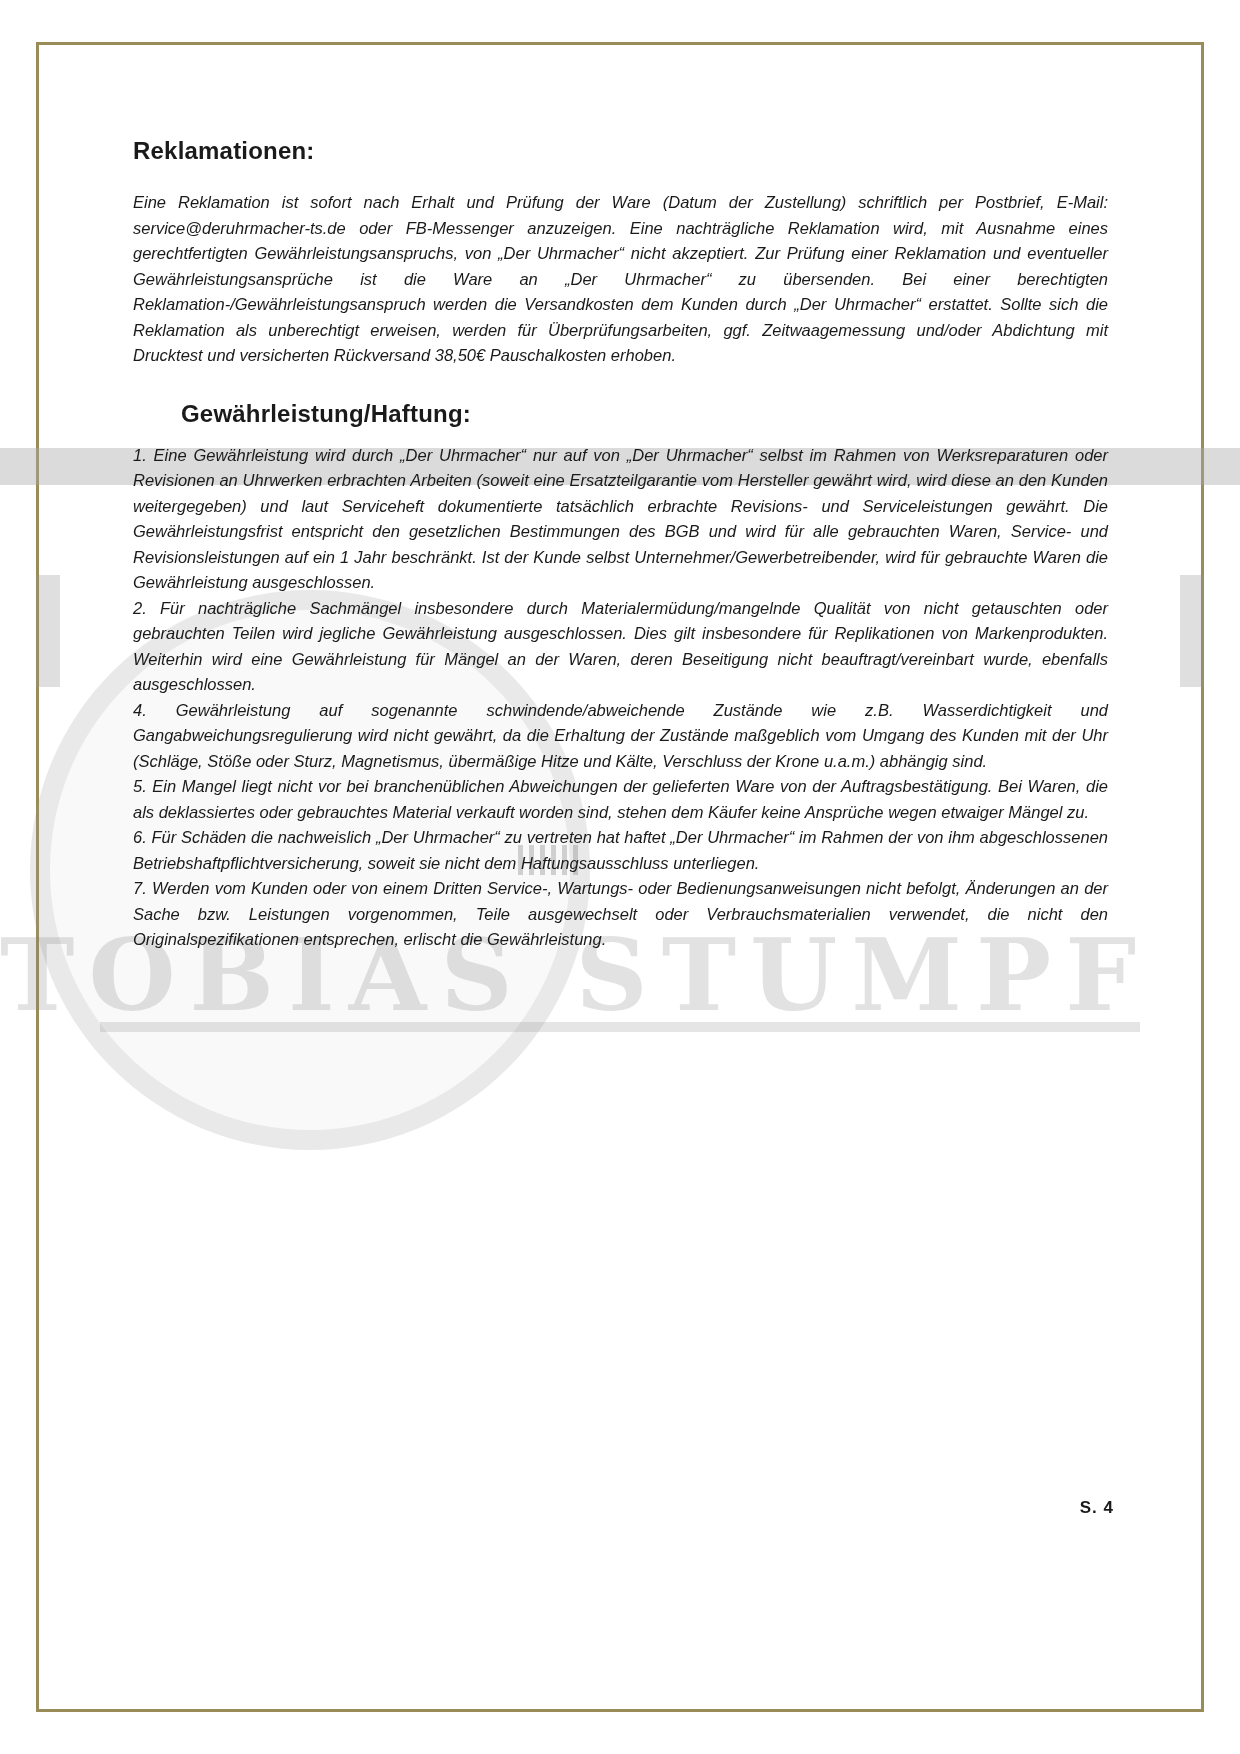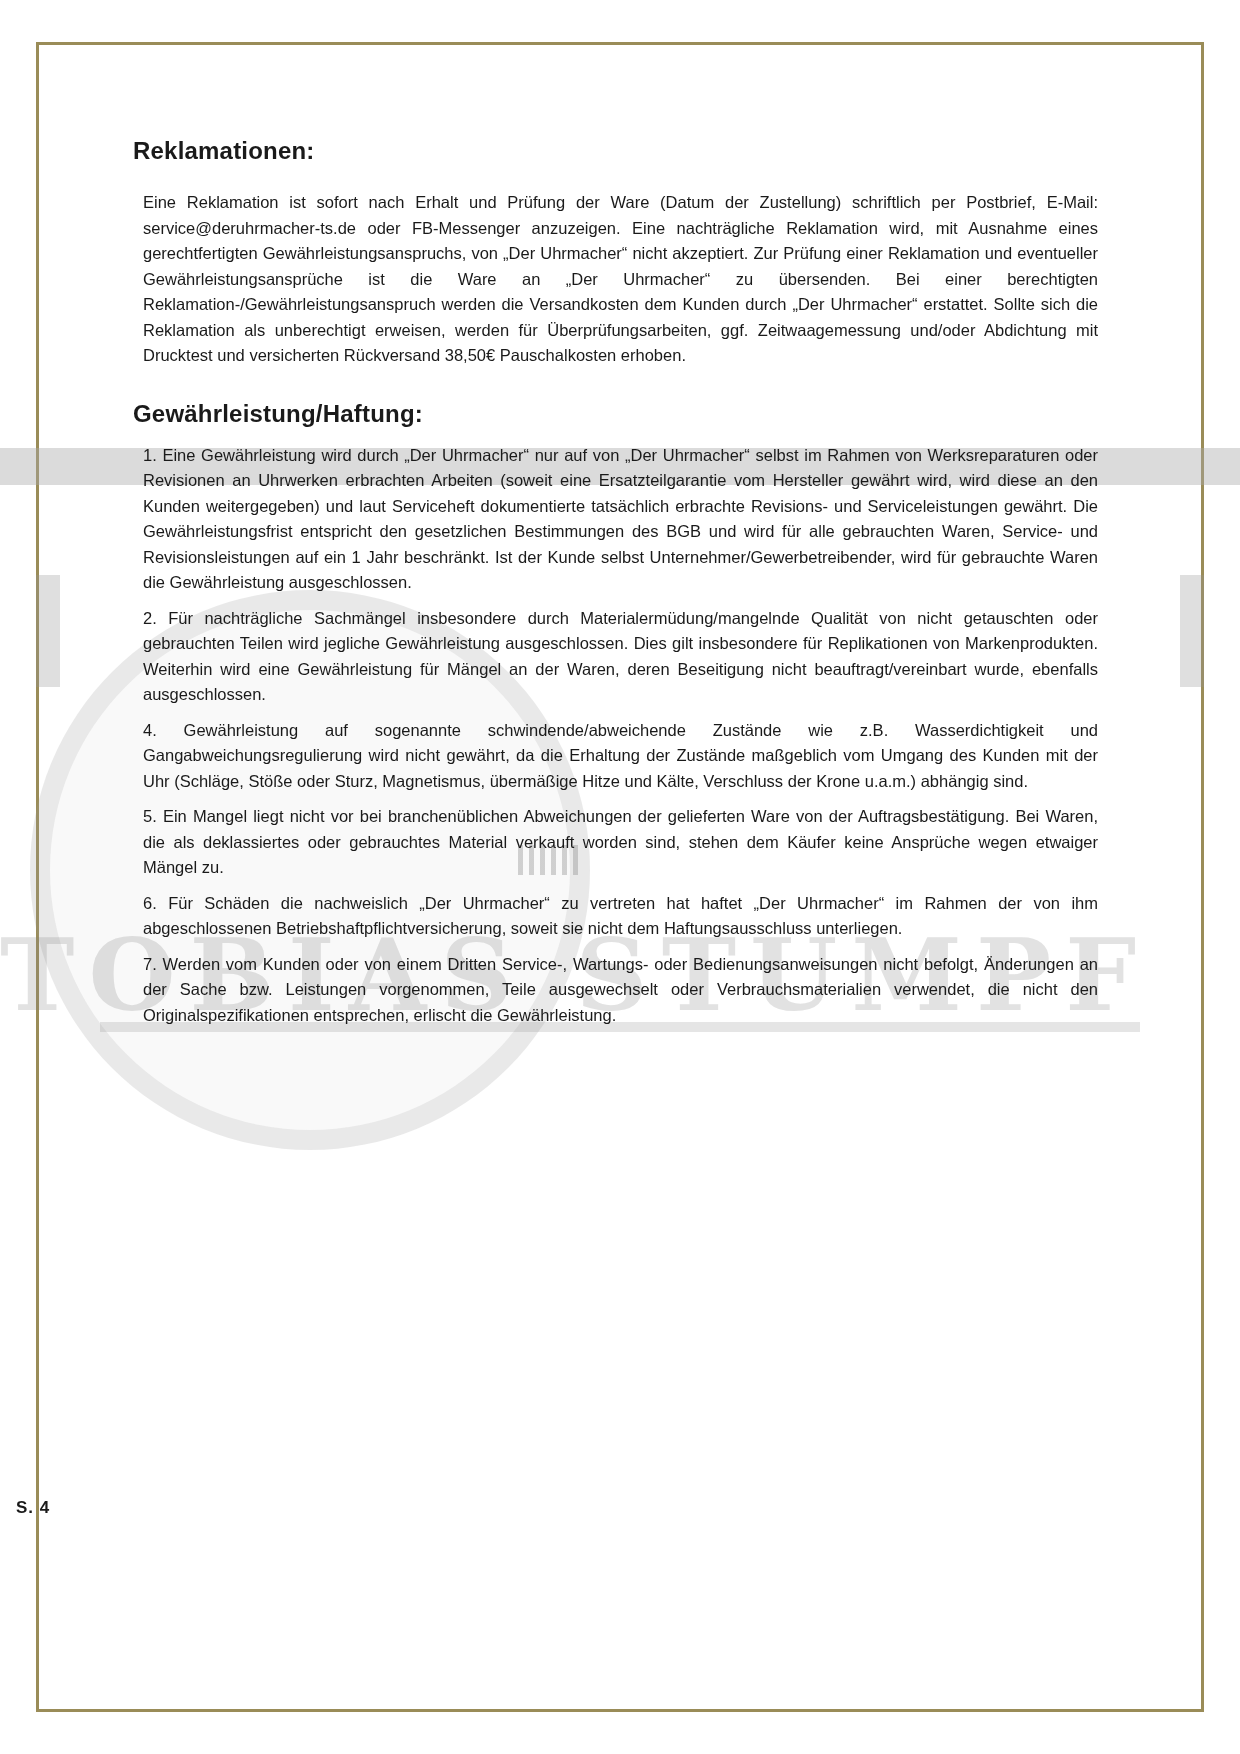--- a/index.html
+++ b/index.html
@@ -99,40 +99,42 @@
   }
   .content h1 {
     font-size: 24px;
     line-height: 26px;
     font-weight: bold;
     margin: 10px 0 0 0;
     letter-spacing: 0.2px;
   }
   .content h1.h2 {
     margin-top: 32px;
+    margin-left: 48px;
   }
   .content p {
     font-size: 16.5px;
     line-height: 25.5px;
     text-align: justify;
-    margin: 10px;
+    margin: 0;
+    font-style: italic;
   }
   .lead-par {
     margin-top: 26px !important;
   }
   .block2 {
     margin-top: 16px;
   }
   
   .page-number {
     position: absolute;
-    left: 16px;
+    left: 0;
     top: 1498px;
     width: 1114px;
-    text-align: left;
+    text-align: right;
     font-size: 17px;
     font-weight: bold;
     letter-spacing: 1px;
   }
 </style>
 </head>
 <body>
 
 <div class="page">
 

